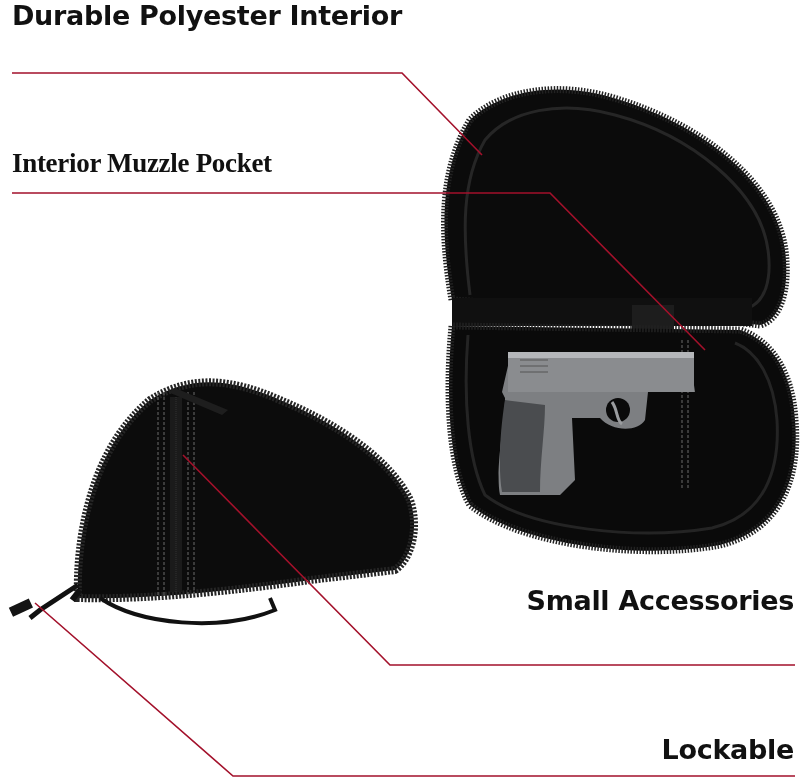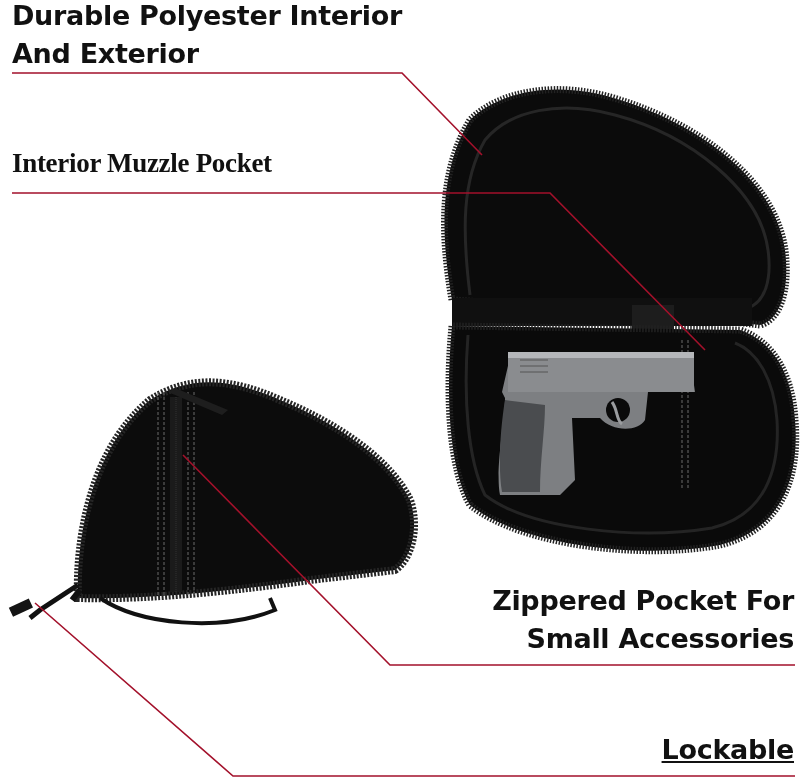--- a/index.html
+++ b/index.html
@@ -71,27 +71,25 @@
   <g fill="none" stroke="#a3112b" stroke-width="1.6">
     <polyline points="12,73 402,73 482,155"></polyline>
     <polyline points="12,193 550,193 705,350"></polyline>
     <polyline points="795,665 390,665 183,455"></polyline>
     <polyline points="795,776 233,776 35,603"></polyline>
   </g>
 </svg>
 
 <div class="label" style="left:12px; top:-3px;">
   <div>Durable Polyester Interior</div>
-  <div>And Exterior</div>
 </div>
 
 <div class="label" style="left:12px; top:144px;font-family:Liberation Serif, serif;">
   <div>Interior Muzzle Pocket</div>
 </div>
 
 <div class="label right" style="right:6px; top:582px;">
-  <div>Zippered Pocket For</div>
   <div>Small Accessories</div>
 </div>
 
-<div class="label right" style="right:6px; top:731px;text-decoration:underline;">
+<div class="label right" style="right:6px; top:731px;">
   <div>Lockable</div>
 </div>
 
 </body></html>

